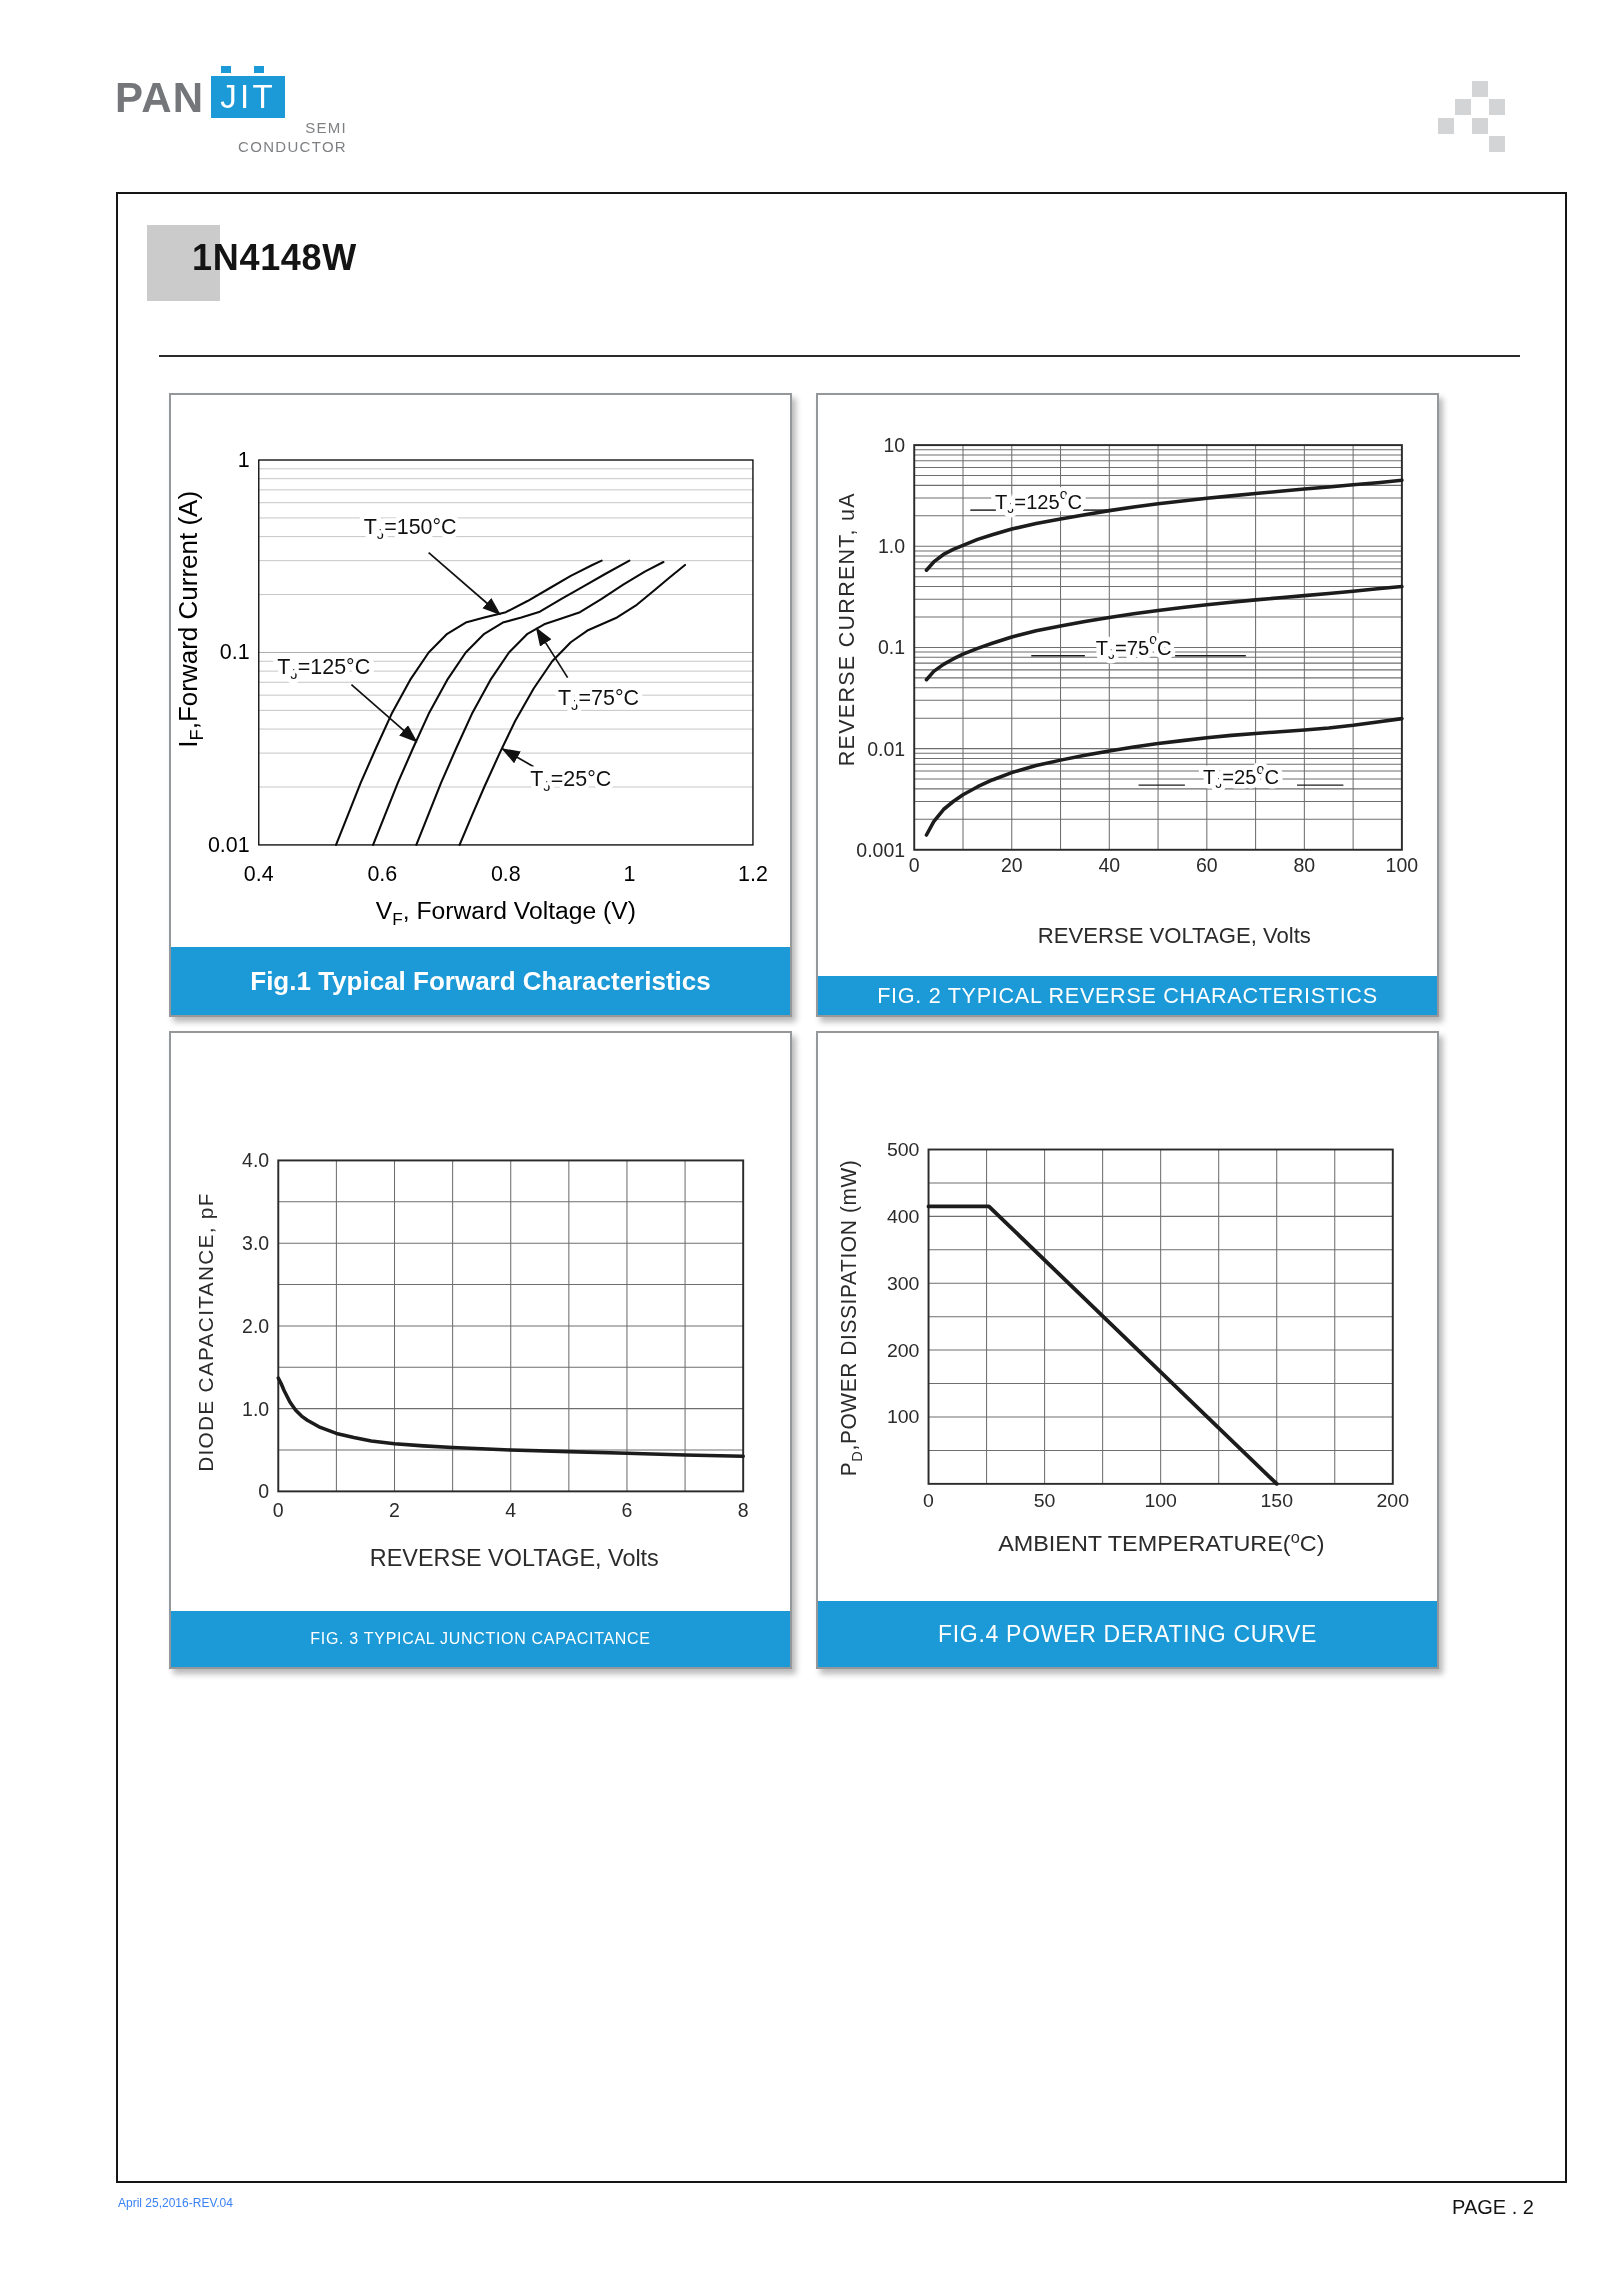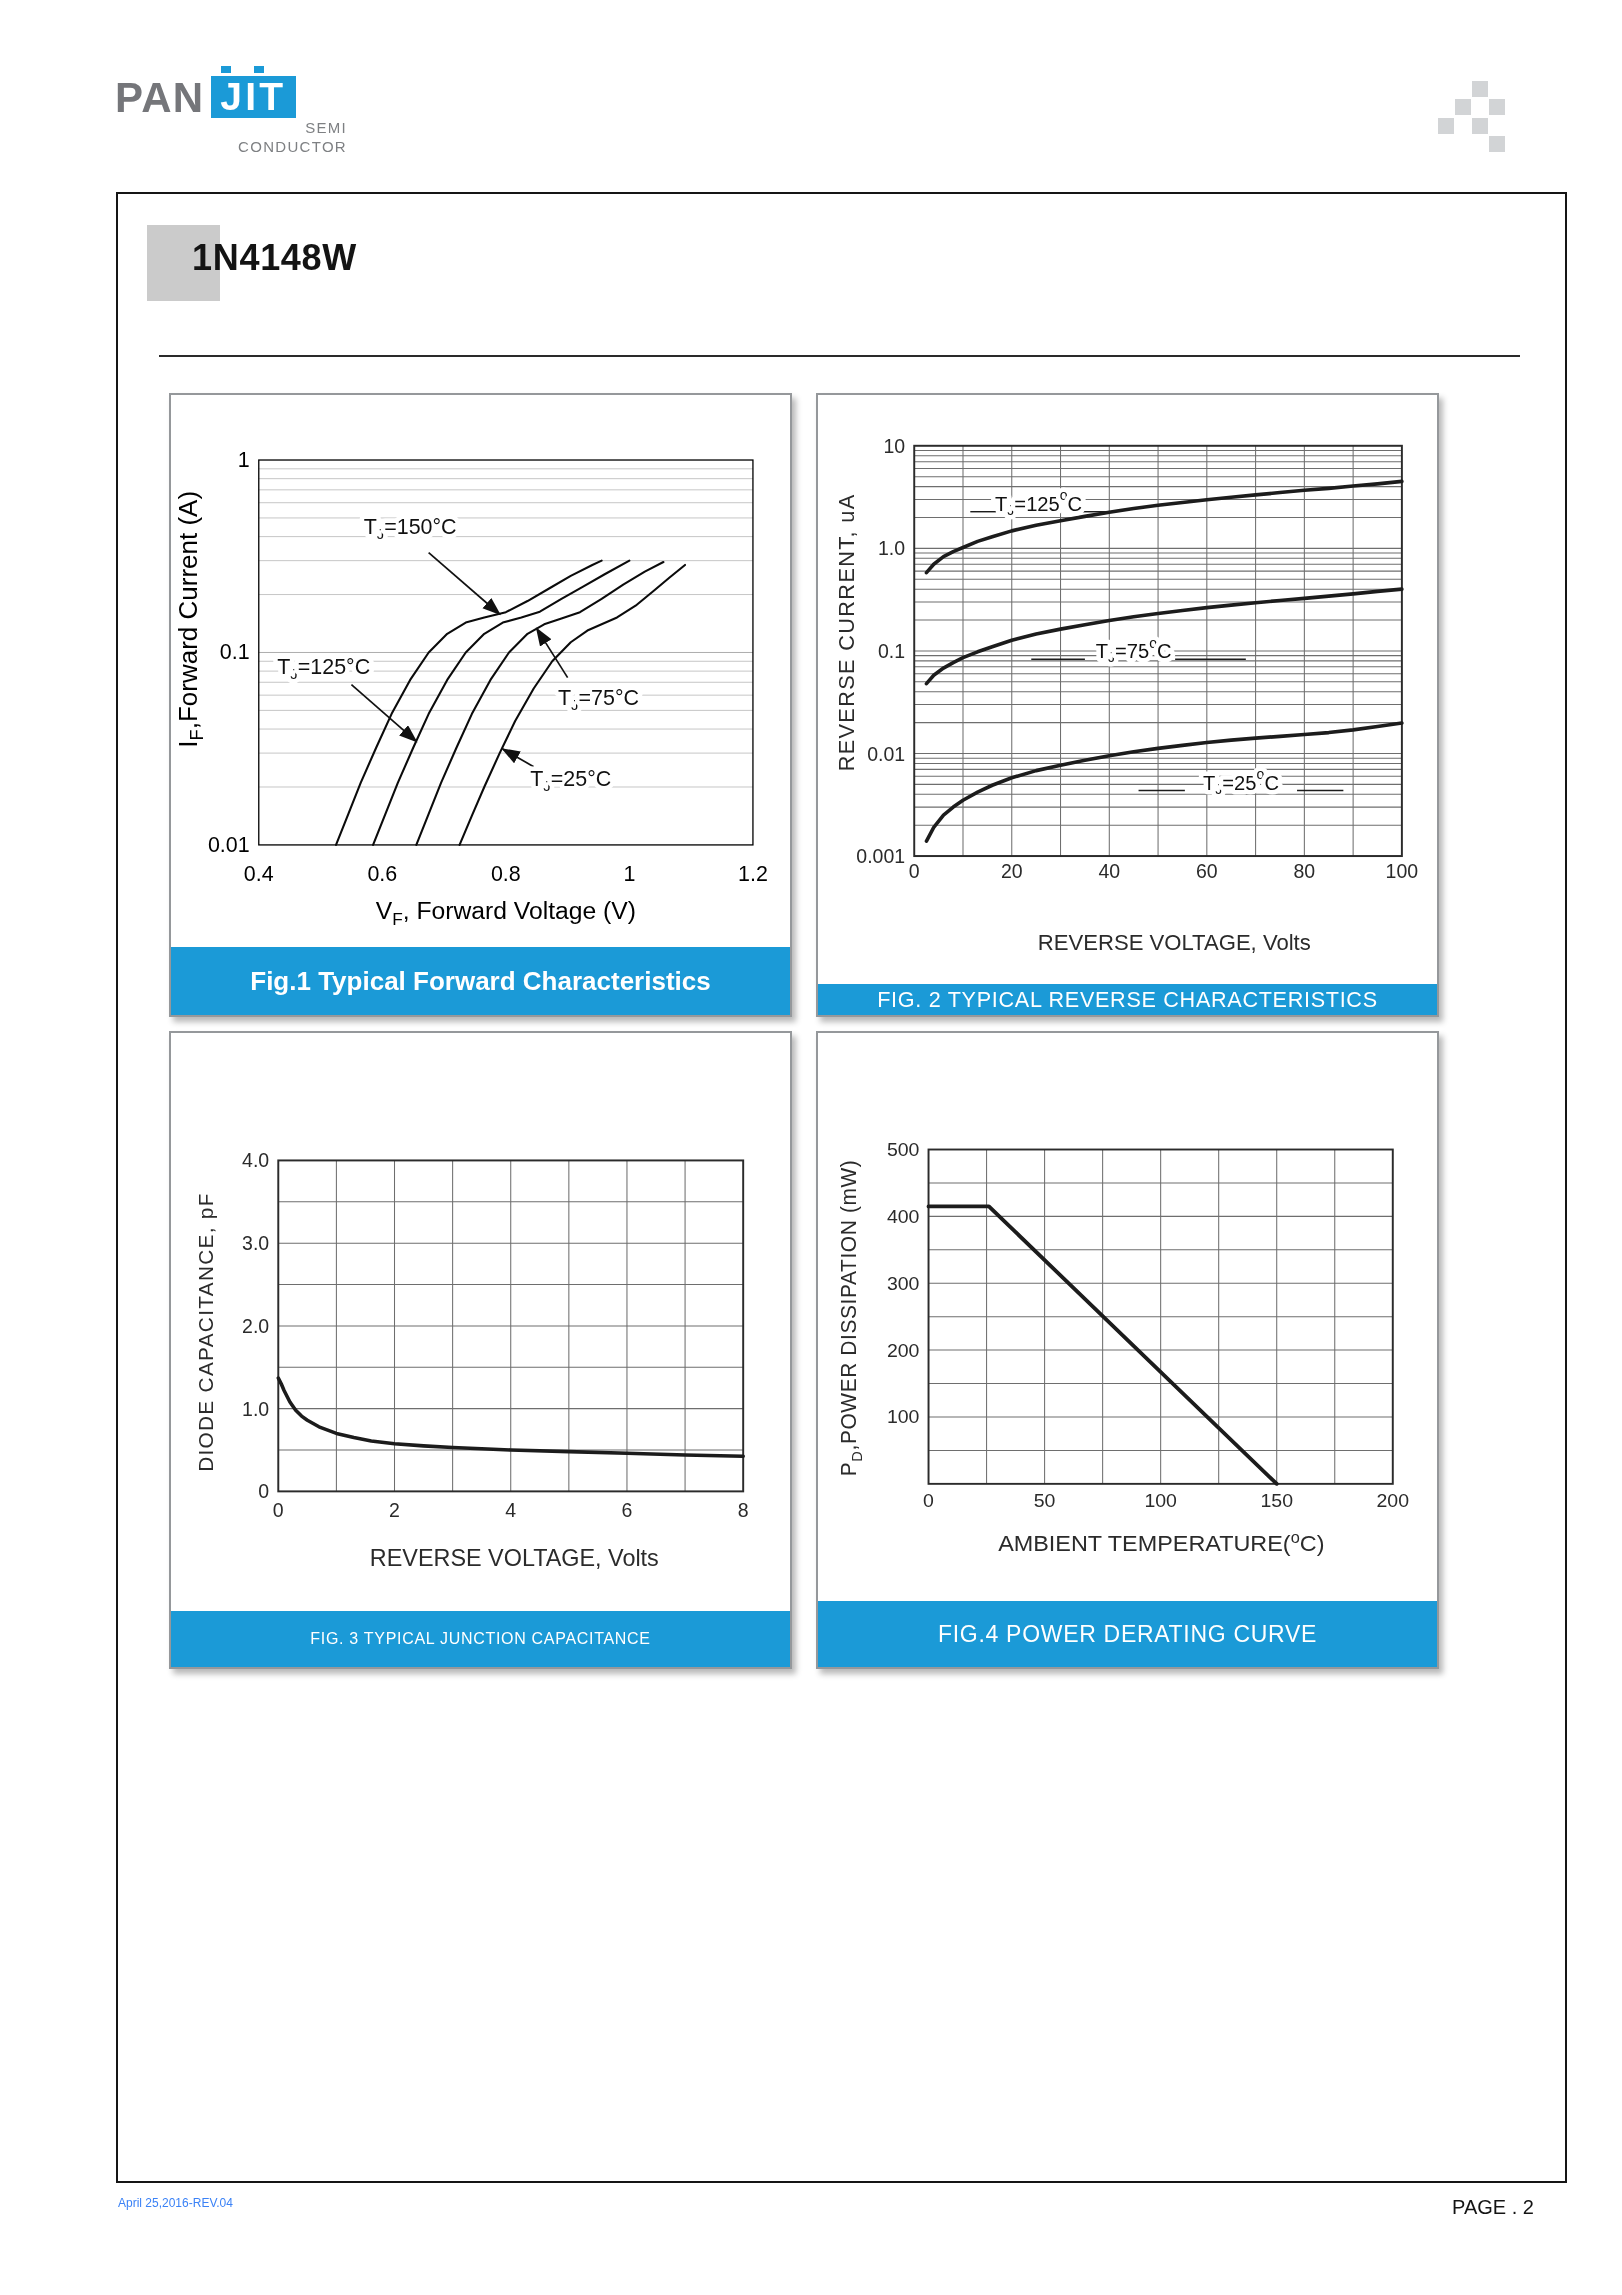--- a/index.html
+++ b/index.html
@@ -2,22 +2,22 @@
 <html style="--accent: #1B9AD7; --logo-gray: #75767A; --title-box: #CBCBCB; --dot-gray: #D2D4D6;font-size:10.5px"><head>
 <meta charset="utf-8">
 <style>
   html,body{margin:0;padding:0;background:#fff;}
   .page{position:relative;width:1622px;height:2295px;background:#fff;overflow:hidden;
         font-family:"Liberation Sans","DejaVu Sans",sans-serif;color:#111;border-radius:29px;}
 
   
   .logo{position:absolute;left:115px;top:76px;display:flex;align-items:flex-end;gap:6.5px;}
   .pan{font-size:42px;font-weight:700;letter-spacing:1.3px;color:var(--logo-gray);line-height:.92;}
-  .jitbox{position:relative;display:inline-block;background:var(--accent);color:#fff;font-weight:700;
-          font-size:39px;line-height:42px;padding:0 9.2px;letter-spacing:3.3px;}
+  .jitbox{position:relative;display:inline-block;background:var(--accent);color:#fff;font-weight:400;
+          font-size:33px;line-height:42px;padding:0 9.2px;letter-spacing:3.3px;}
   .ldot{position:absolute;top:-9.8px;width:9.8px;height:7.2px;background:var(--accent);}
   .ldot1{left:10.5px;}.ldot2{left:43px;}
   .semiblock{position:absolute;left:195px;top:118px;width:152px;text-align:right;color:#7e8083;
              font-size:15px;letter-spacing:1.3px;line-height:19px;}
 
   
   .dots i{position:absolute;width:16.4px;height:16.4px;background:var(--dot-gray);}
   .dd1{left:1472px;top:81px;}.dd2{left:1455px;top:99px;}.dd3{left:1489px;top:99px;}
   .dd4{left:1438px;top:118px;}.dd5{left:1472px;top:118px;}.dd6{left:1489px;top:136px;}
 
@@ -35,21 +35,21 @@
             box-shadow:3.9px 4.6px 5.9px rgba(0,0,0,.28);display:flex;flex-direction:column;}
   .cb1{left:169px;top:393px;height:624px;}
   .cb2{left:816px;top:393px;height:624px;}
   .cb3{left:169px;top:1031px;height:638px;}
   .cb4{left:816px;top:1031px;height:638px;}
   .chartbox svg{display:block;width:100%;flex:1 1 auto;min-height:0;}
   .chartbox svg text{font-family:"Liberation Sans","DejaVu Sans",sans-serif;}
   .cap{flex:0 0 auto;display:flex;align-items:center;justify-content:center;text-align:center;
        background:var(--accent);color:#fff;}
   .cap1{height:68px;font-size:26px;font-weight:700;}
-  .cap2{height:31px;font-size:21.6px;letter-spacing:0.7px;}
+  .cap2{height:39px;font-size:21.6px;letter-spacing:0.7px;}
   .cap3{height:56px;font-size:16px;letter-spacing:0.7px;}
   .cap4{height:66px;font-size:23px;letter-spacing:0.7px;}
 
   
   .footl{position:absolute;left:118px;top:2196px;font-size:12px;color:#3b82f6;}
   .footr{position:absolute;right:88px;top:2196px;font-size:20px;color:#141414;}
 </style>
 </head>
 <body>
 

